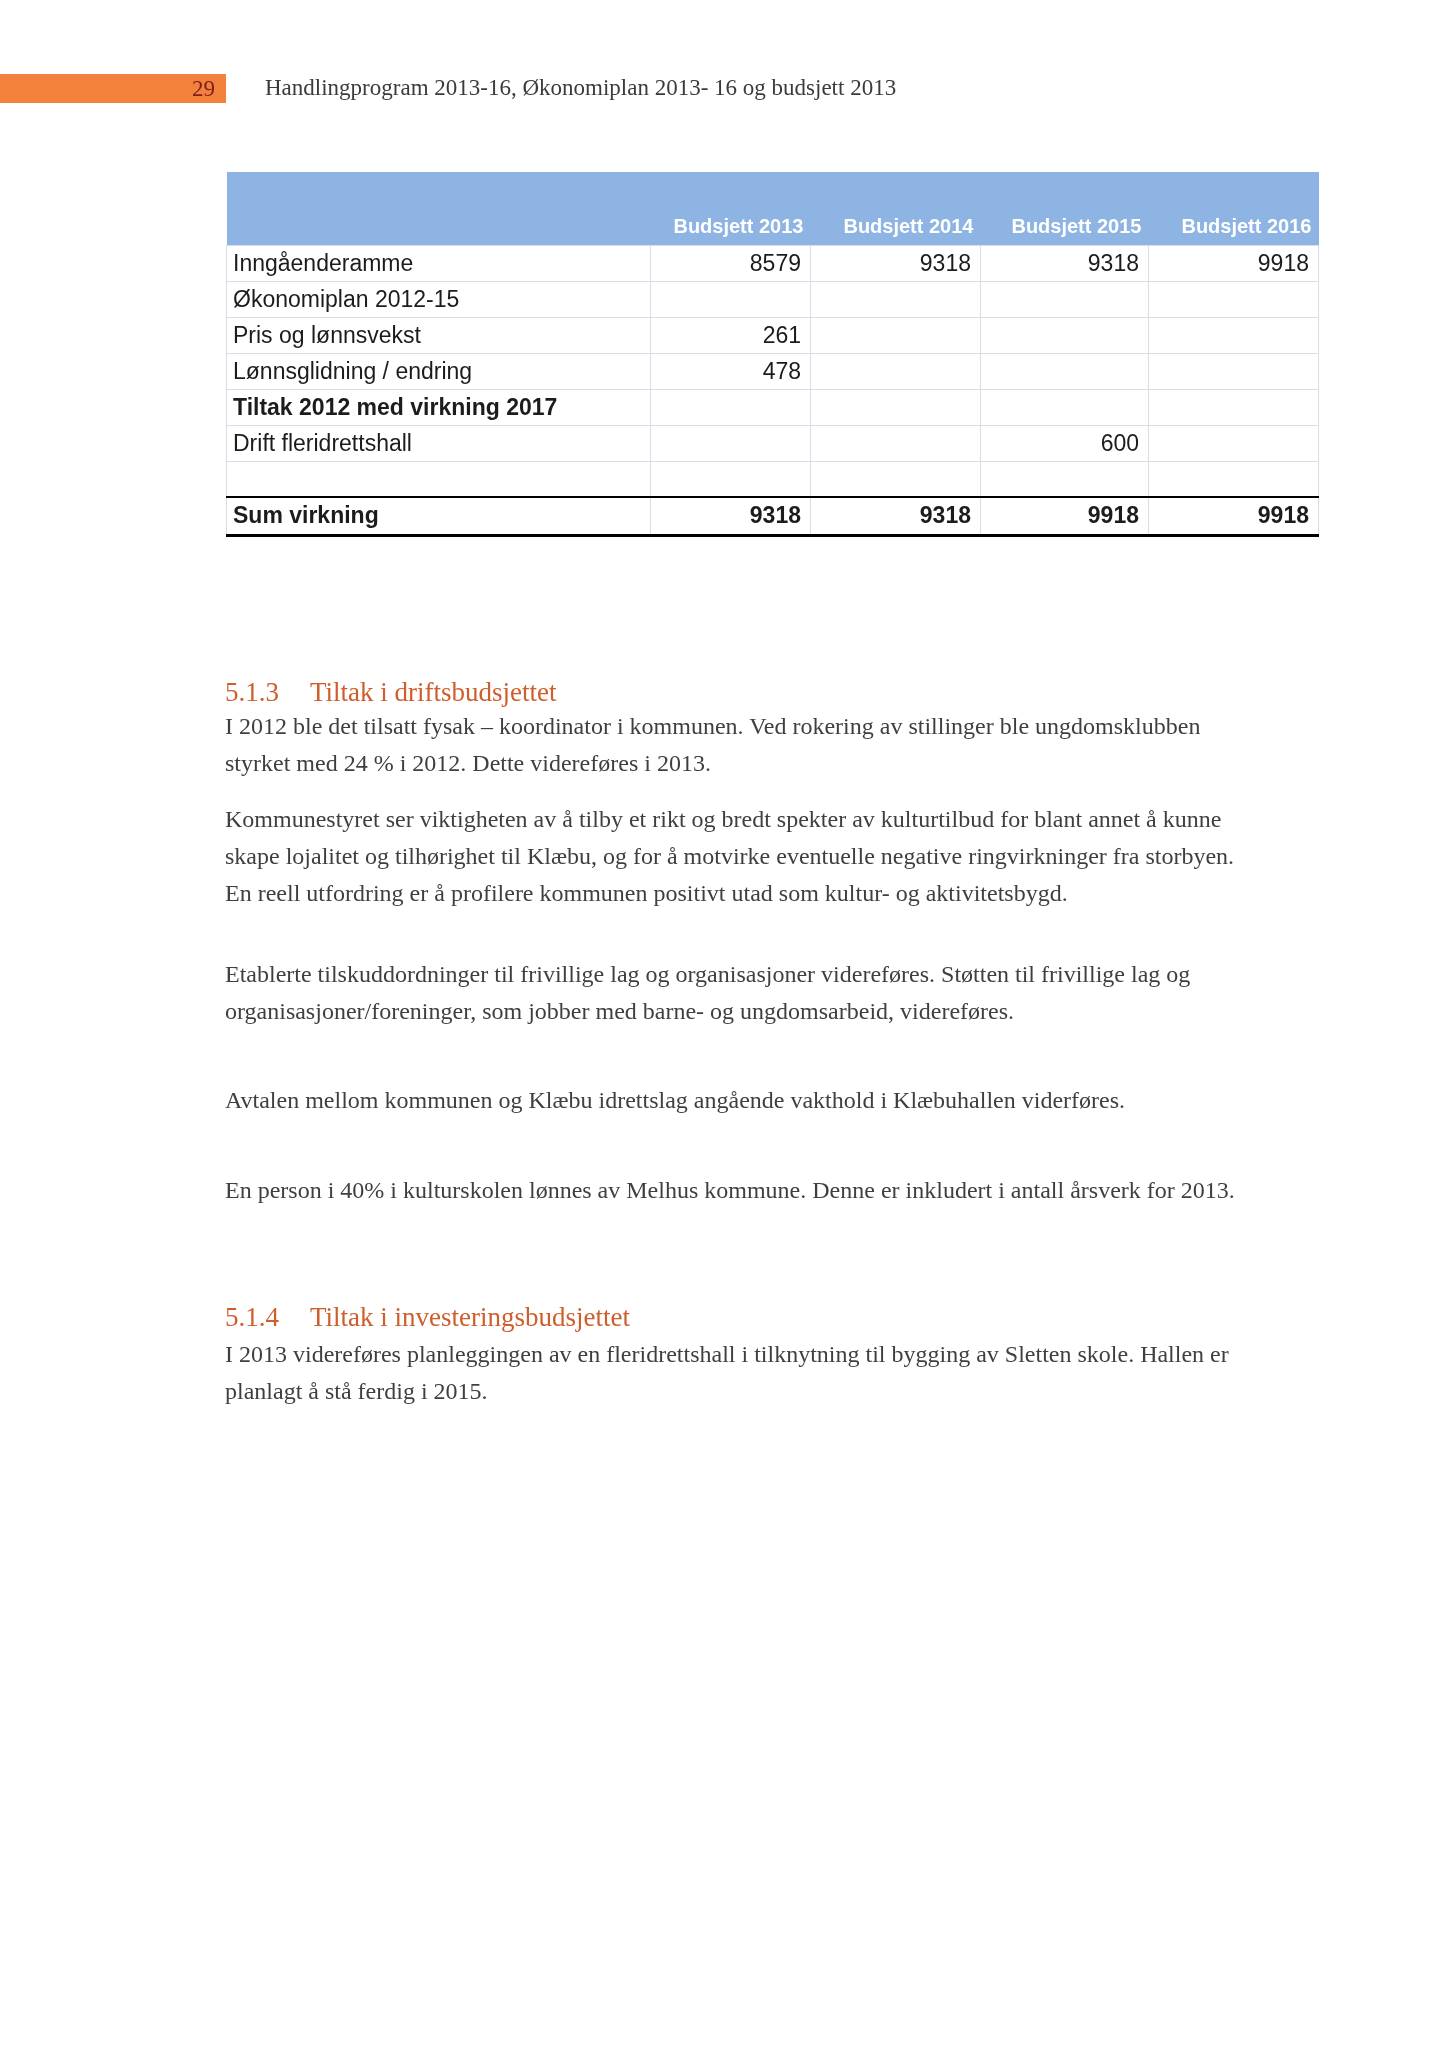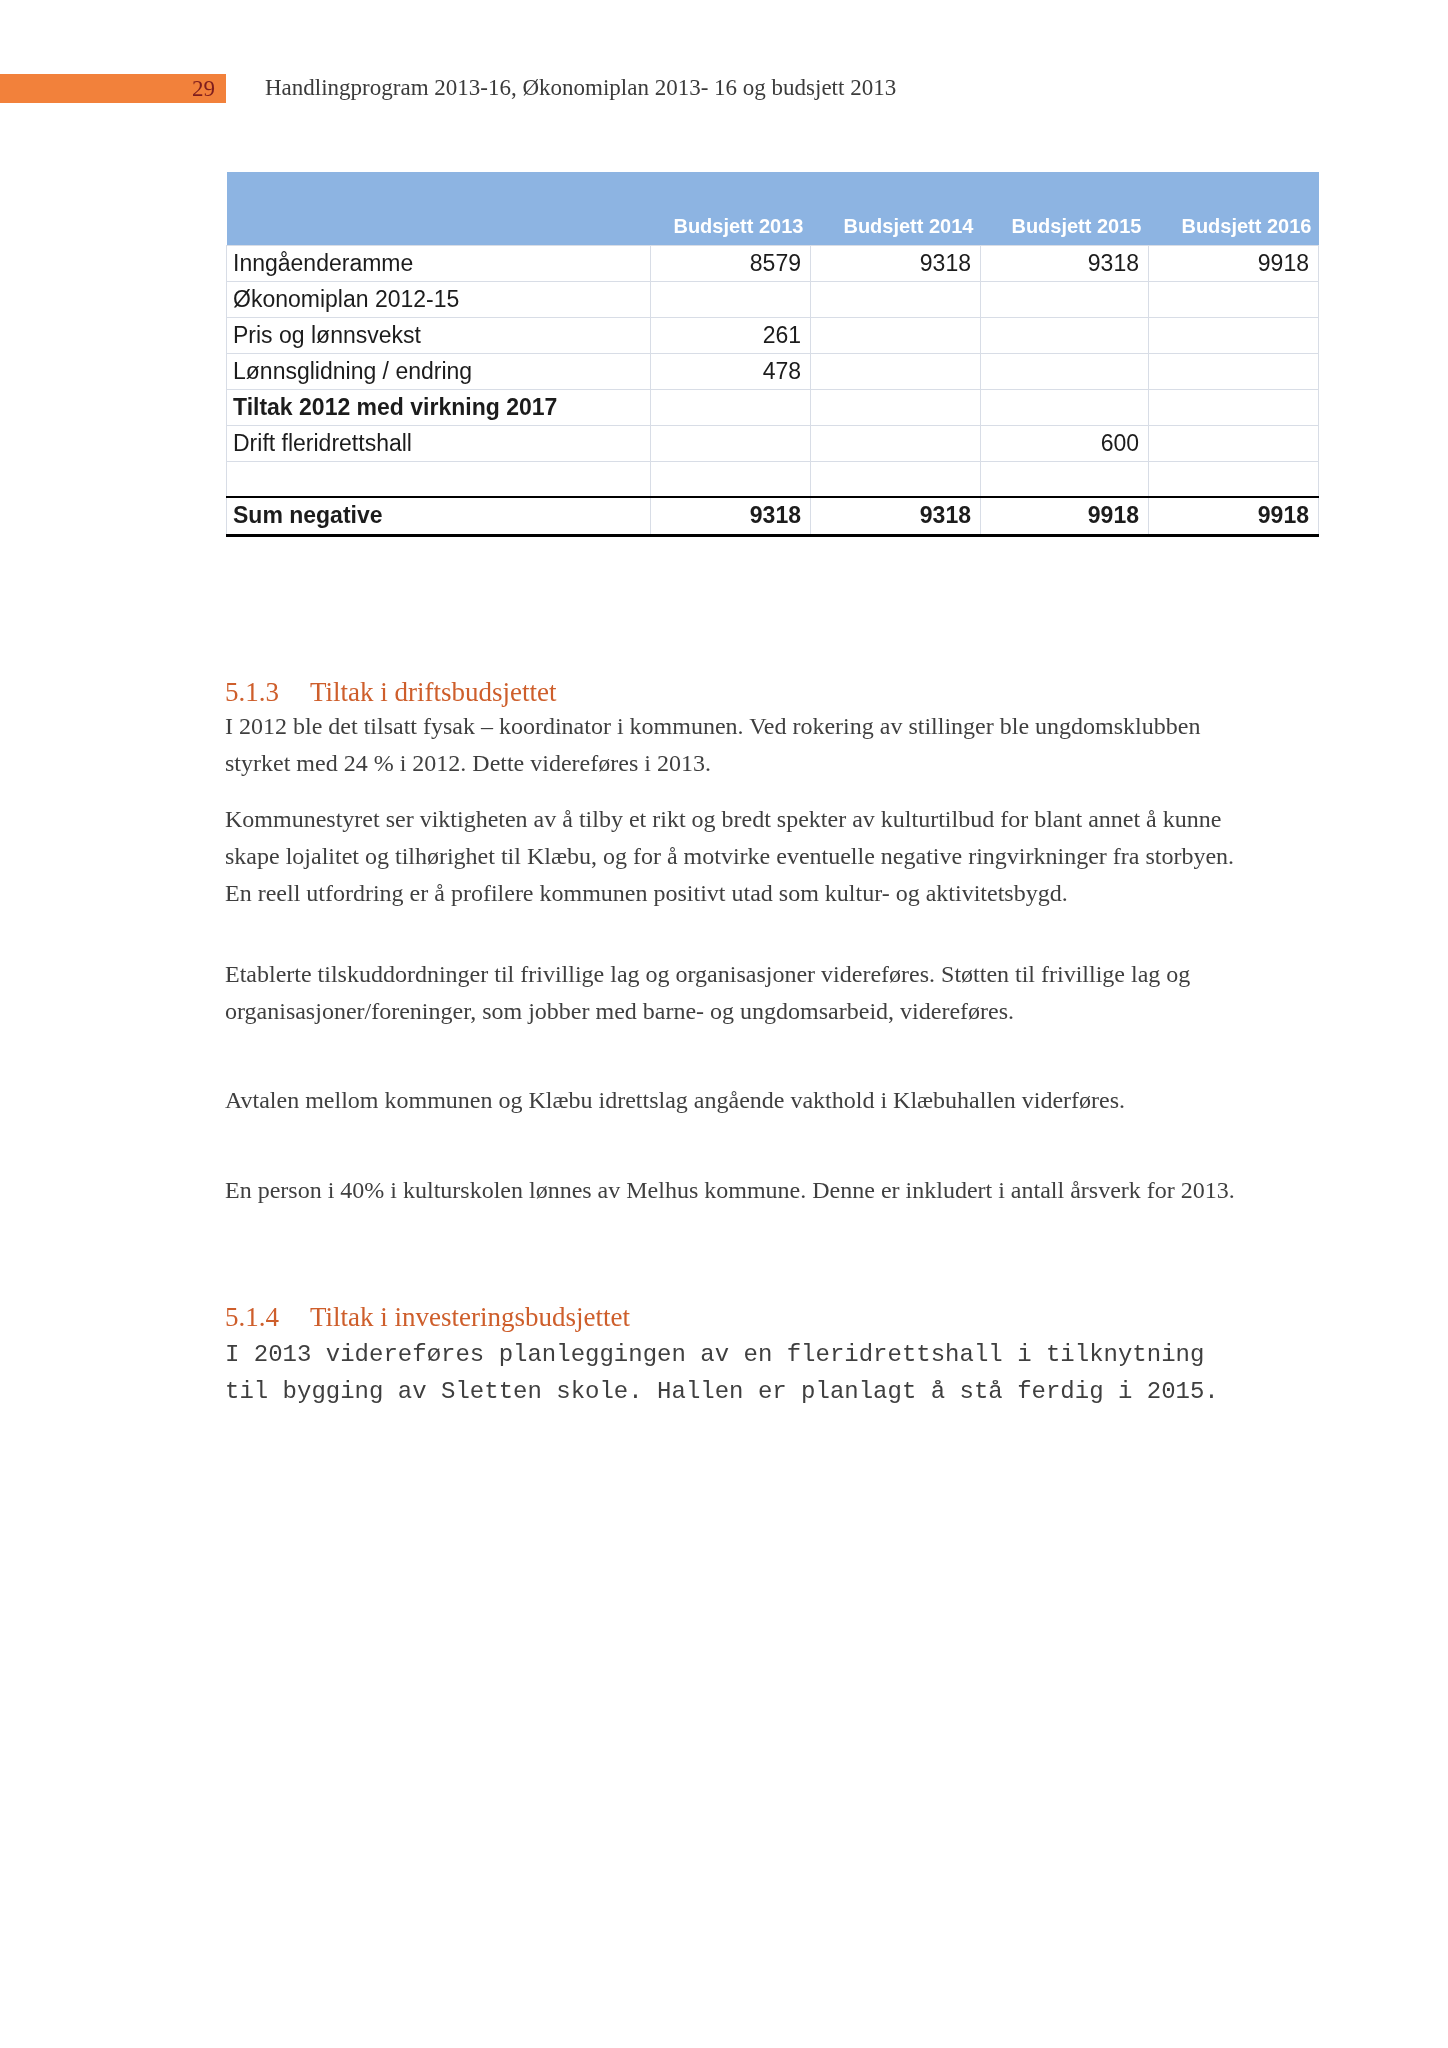--- a/index.html
+++ b/index.html
@@ -76,21 +76,21 @@
     color: #3F3F3F;
     text-align: left;
   }
   #h513 { top: 676px; }
   #p1   { top: 708px; }
   #p2   { top: 801px; }
   #p3   { top: 956px; }
   #p4   { top: 1082px; }
   #p5   { top: 1172px; }
   #h514 { top: 1301px; }
-  #p6   { top: 1336px; font-family: Liberation Mono, monospace; }
+  #p6   { top: 1336px; }
 </style>
 </head>
 <body>
 
 <div class="page-band">
   <span>29</span>
 </div>
 <div class="page-title">Handlingprogram 2013-16, Økonomiplan 2013- 16 og budsjett 2013</div>
 
 <table class="budget-table">
@@ -154,21 +154,21 @@
       <td class="num"></td>
     </tr>
     <tr>
       <td class="lbl"></td>
       <td class="num"></td>
       <td class="num"></td>
       <td class="num"></td>
       <td class="num"></td>
     </tr>
     <tr class="sum-row">
-      <td class="lbl">Sum negative</td>
+      <td class="lbl">Sum virkning</td>
       <td class="num">9318</td>
       <td class="num">9318</td>
       <td class="num">9918</td>
       <td class="num">9918</td>
     </tr>
   </tbody>
 </table>
 
 <div class="sec-heading" id="h513">
   <span class="sec-num">5.1.3</span><span class="sec-title">Tiltak i driftsbudsjettet</span>

